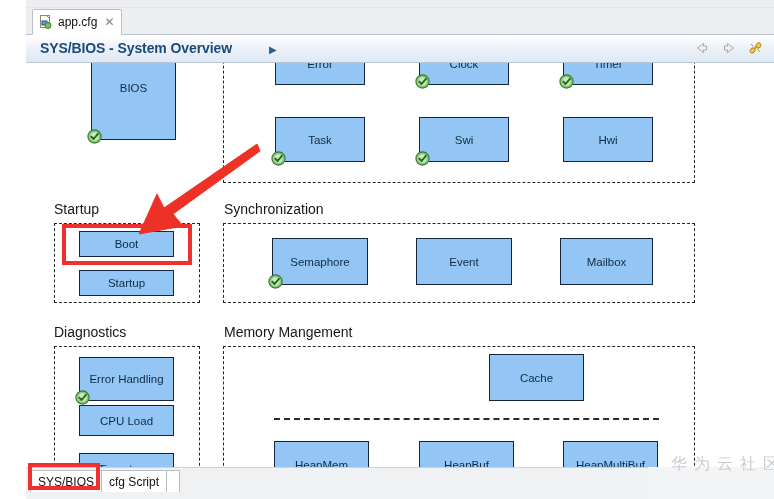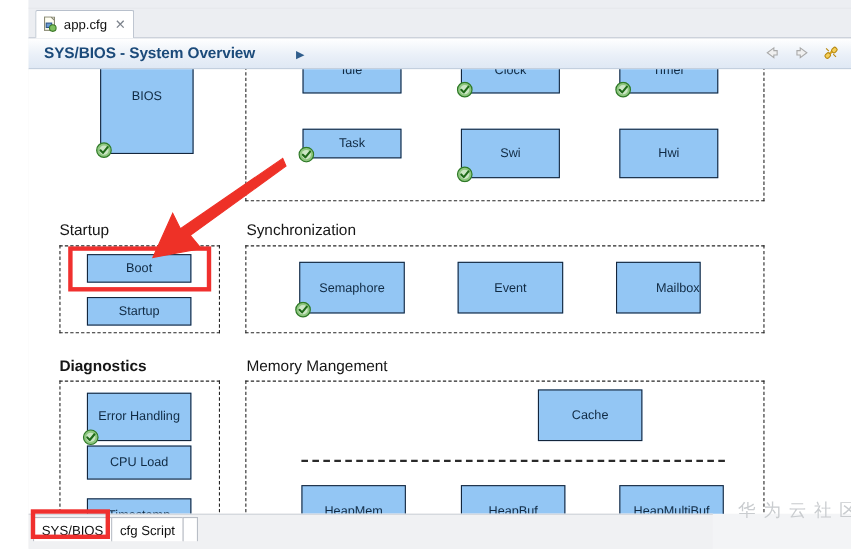--- a/index.html
+++ b/index.html
@@ -277,21 +277,21 @@
         </svg>
       </span>
     </div>
   </div>
 
   <div class="canvas">
 
     <div class="group-box" style="left:197px; top:-62px; width:472px; height:182px;"></div>
 
     <div class="node" style="left:249px; top:-20px; width:90px; height:42px;">
-      <span class="node-label">Idle</span>
+      <span class="node-label">Error</span>
     </div>
 
     <div class="node" style="left:393px; top:-20px; width:90px; height:42px;">
       <span class="node-label">Clock</span>
       <span class="check">
         <svg width="15" height="15" viewBox="0 0 15 15">
           <circle cx="7.5" cy="7.5" r="6.6" fill="#8ec77f" stroke="#2f7a28" stroke-width="1.1"></circle>
           <circle cx="7.5" cy="7.5" r="4.2" fill="#ffffff" opacity="0.55"></circle>
           <path d="M4.3 7.6 L6.6 10.0 L10.9 4.8" fill="none" stroke="#1f6a19" stroke-width="1.9" stroke-linecap="round" stroke-linejoin="round"></path>
         </svg>
@@ -302,21 +302,21 @@
       <span class="node-label">Timer</span>
       <span class="check">
         <svg width="15" height="15" viewBox="0 0 15 15">
           <circle cx="7.5" cy="7.5" r="6.6" fill="#8ec77f" stroke="#2f7a28" stroke-width="1.1"></circle>
           <circle cx="7.5" cy="7.5" r="4.2" fill="#ffffff" opacity="0.55"></circle>
           <path d="M4.3 7.6 L6.6 10.0 L10.9 4.8" fill="none" stroke="#1f6a19" stroke-width="1.9" stroke-linecap="round" stroke-linejoin="round"></path>
         </svg>
       </span>
     </div>
 
-    <div class="node" style="left:249px; top:54px; width:90px; height:27px;">
+    <div class="node" style="left:249px; top:54px; width:90px; height:45px;">
       <span class="node-label">Task</span>
       <span class="check">
         <svg width="15" height="15" viewBox="0 0 15 15">
           <circle cx="7.5" cy="7.5" r="6.6" fill="#8ec77f" stroke="#2f7a28" stroke-width="1.1"></circle>
           <circle cx="7.5" cy="7.5" r="4.2" fill="#ffffff" opacity="0.55"></circle>
           <path d="M4.3 7.6 L6.6 10.0 L10.9 4.8" fill="none" stroke="#1f6a19" stroke-width="1.9" stroke-linecap="round" stroke-linejoin="round"></path>
         </svg>
       </span>
     </div>
 
@@ -368,25 +368,25 @@
           <circle cx="7.5" cy="7.5" r="4.2" fill="#ffffff" opacity="0.55"></circle>
           <path d="M4.3 7.6 L6.6 10.0 L10.9 4.8" fill="none" stroke="#1f6a19" stroke-width="1.9" stroke-linecap="round" stroke-linejoin="round"></path>
         </svg>
       </span>
     </div>
 
     <div class="node" style="left:390px; top:175px; width:96px; height:47px;">
       <span class="node-label">Event</span>
     </div>
 
-    <div class="node" style="left:534px; top:175px; width:77px; height:47px;justify-content:flex-end;">
+    <div class="node" style="left:534px; top:175px; width:93px; height:47px;">
       <span class="node-label">Mailbox</span>
     </div>
 
-    <div class="group-label" style="left:28px; top:261px;font-weight:bold;">Diagnostics</div>
+    <div class="group-label" style="left:28px; top:261px;">Diagnostics</div>
     <div class="group-box" style="left:28px; top:283px; width:146px; height:135px;"></div>
 
     <div class="node" style="left:53px; top:294px; width:95px; height:44px;">
       <span class="node-label">Error Handling</span>
       <span class="check">
         <svg width="15" height="15" viewBox="0 0 15 15">
           <circle cx="7.5" cy="7.5" r="6.6" fill="#8ec77f" stroke="#2f7a28" stroke-width="1.1"></circle>
           <circle cx="7.5" cy="7.5" r="4.2" fill="#ffffff" opacity="0.55"></circle>
           <path d="M4.3 7.6 L6.6 10.0 L10.9 4.8" fill="none" stroke="#1f6a19" stroke-width="1.9" stroke-linecap="round" stroke-linejoin="round"></path>
         </svg>

